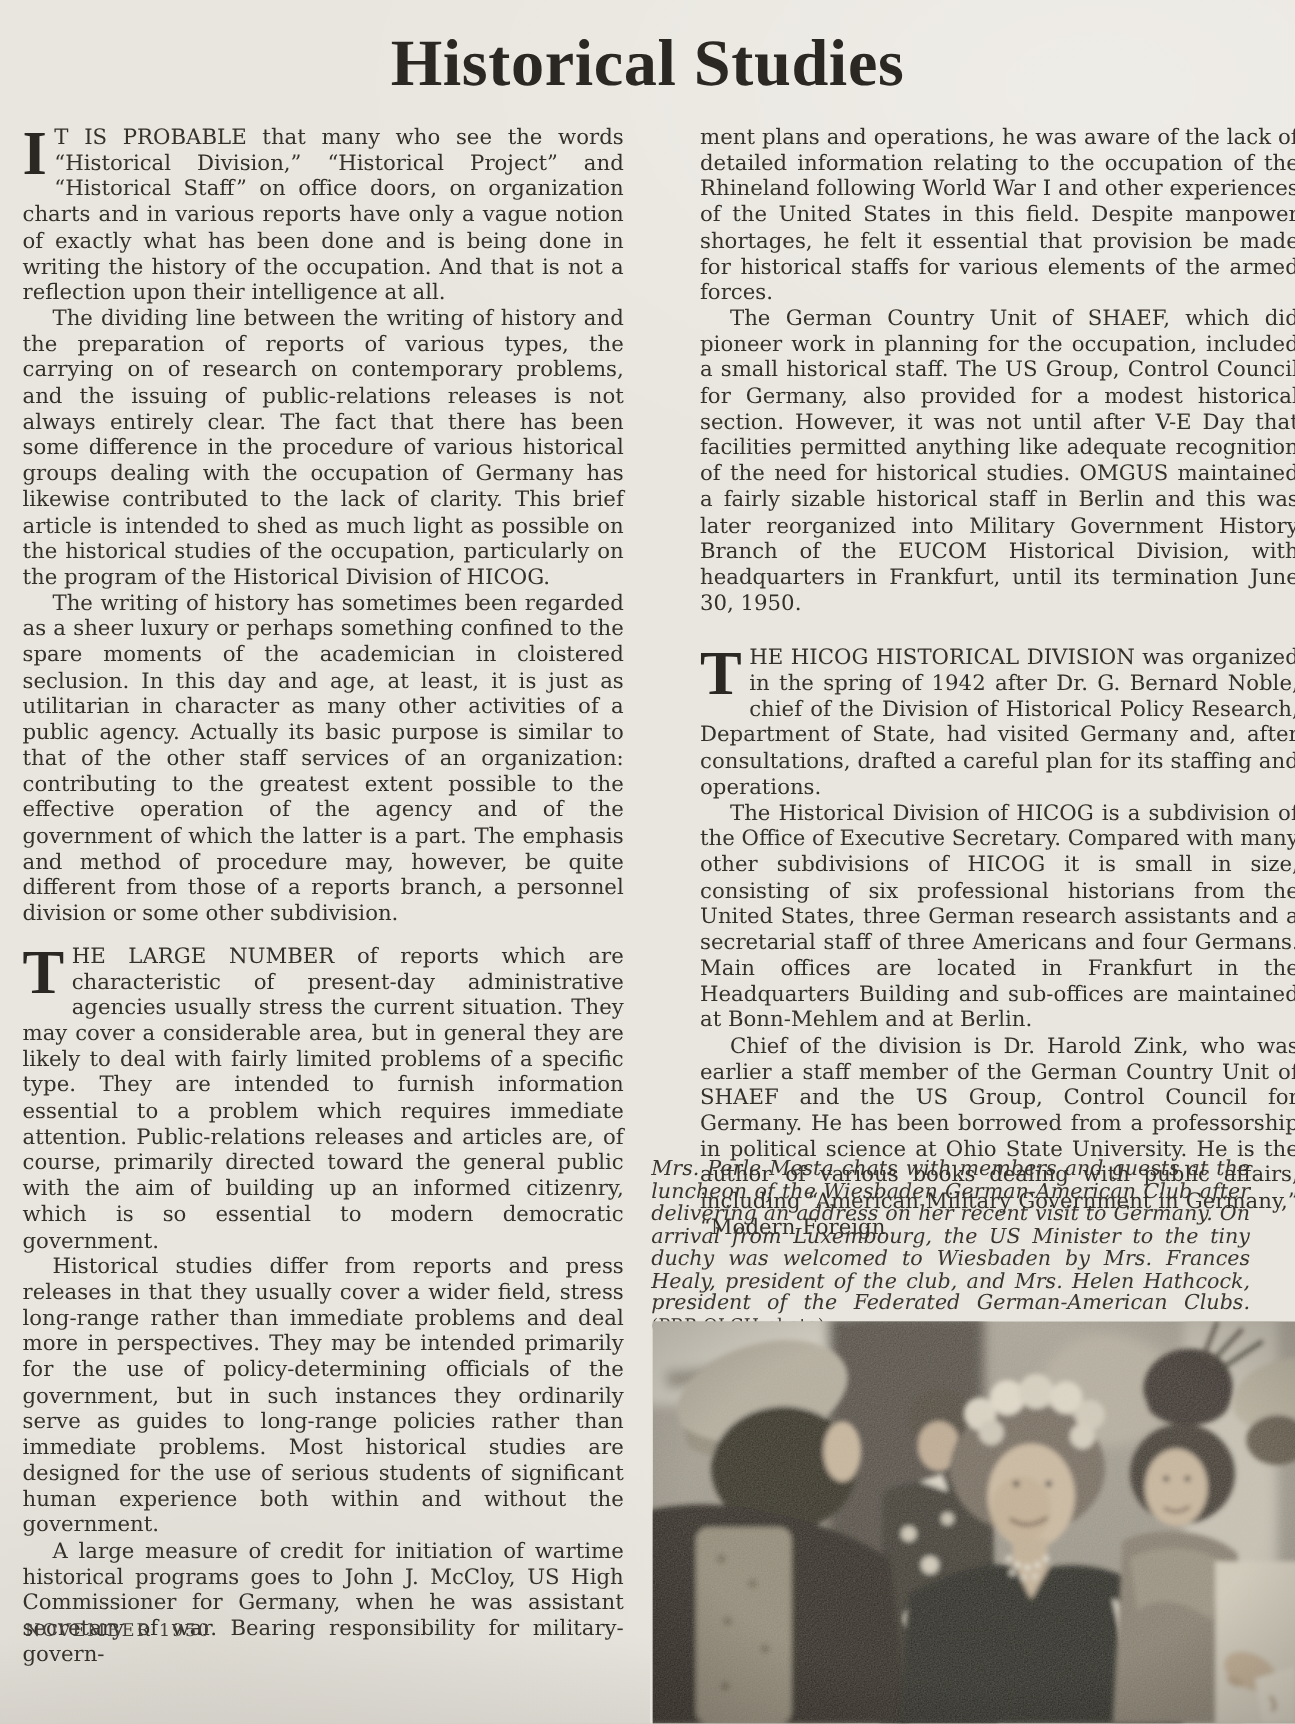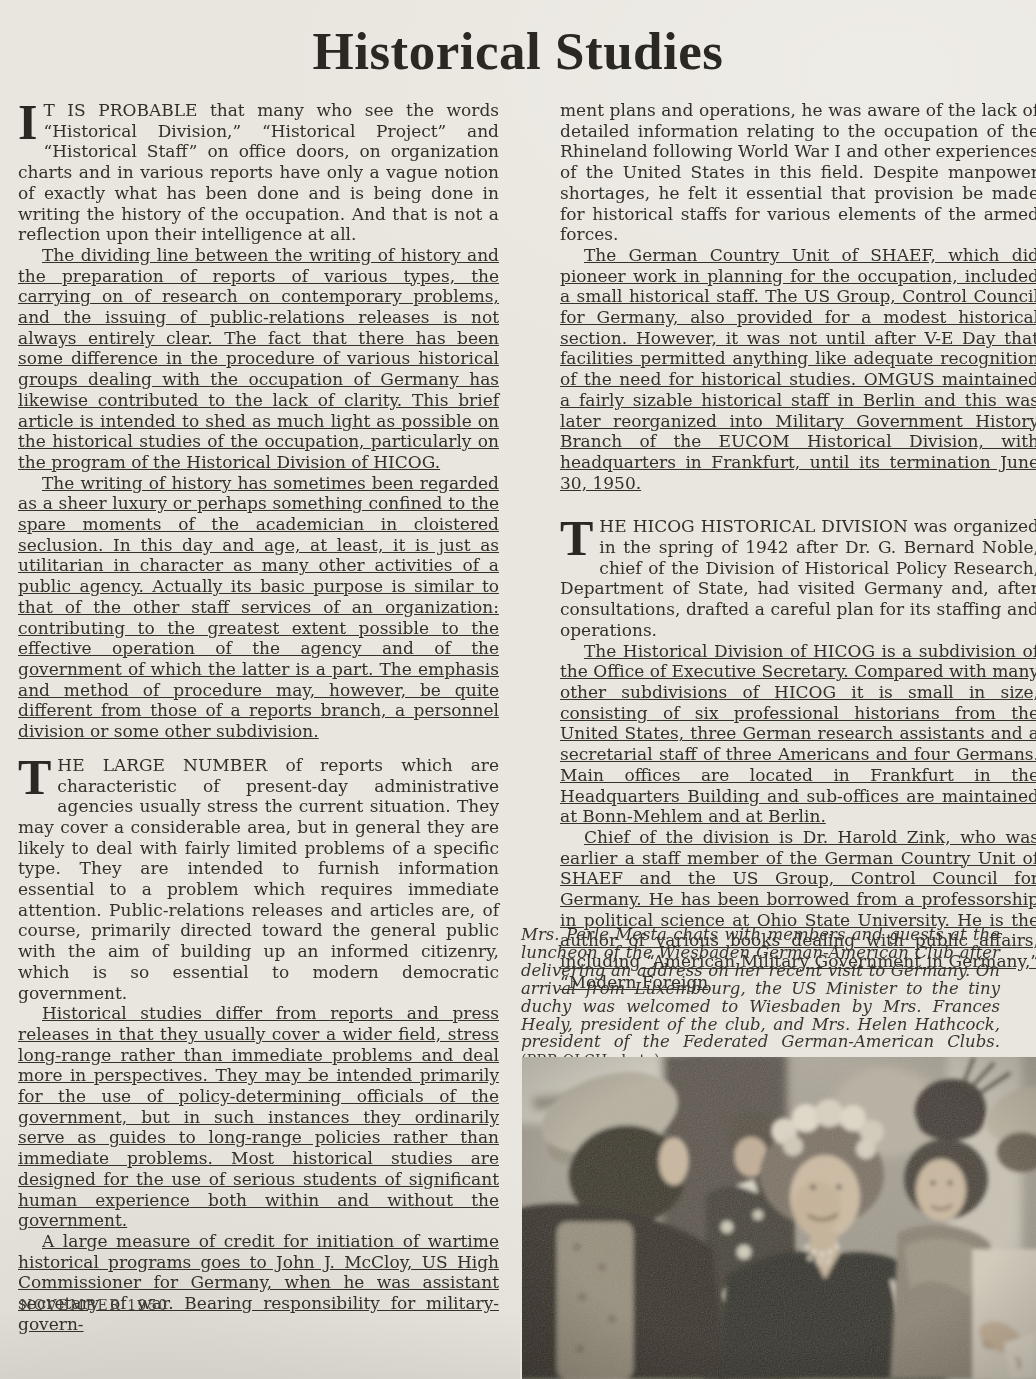--- a/index.html
+++ b/index.html
@@ -21,21 +21,21 @@
     letter-spacing:0.5px;
   }
   .col {
     position:absolute; top:100px;
     font-size:17px; line-height:20.7px;
     text-align:justify;
   }
   .col-left  { left:18px;  width:481px; }
   .col-right { left:521px; width:479px;margin-left:39px; }
   .para { margin:0; }
-  .para.indent { text-indent:24px;text-decoration:underline; }
+  .para.indent { text-indent:24px; }
   .para.gap-sm { margin-top:13px; }
   .para.gap-lg { margin-top:23px; }
   .dropcap {
     float:left;
     font:700 50px/40px "Liberation Serif", serif;
     color:#2b2824;
     padding:2px 6px 0 0;
   }
   .caption {
     position:absolute; left:521px; top:926px; width:479px; margin:0;

